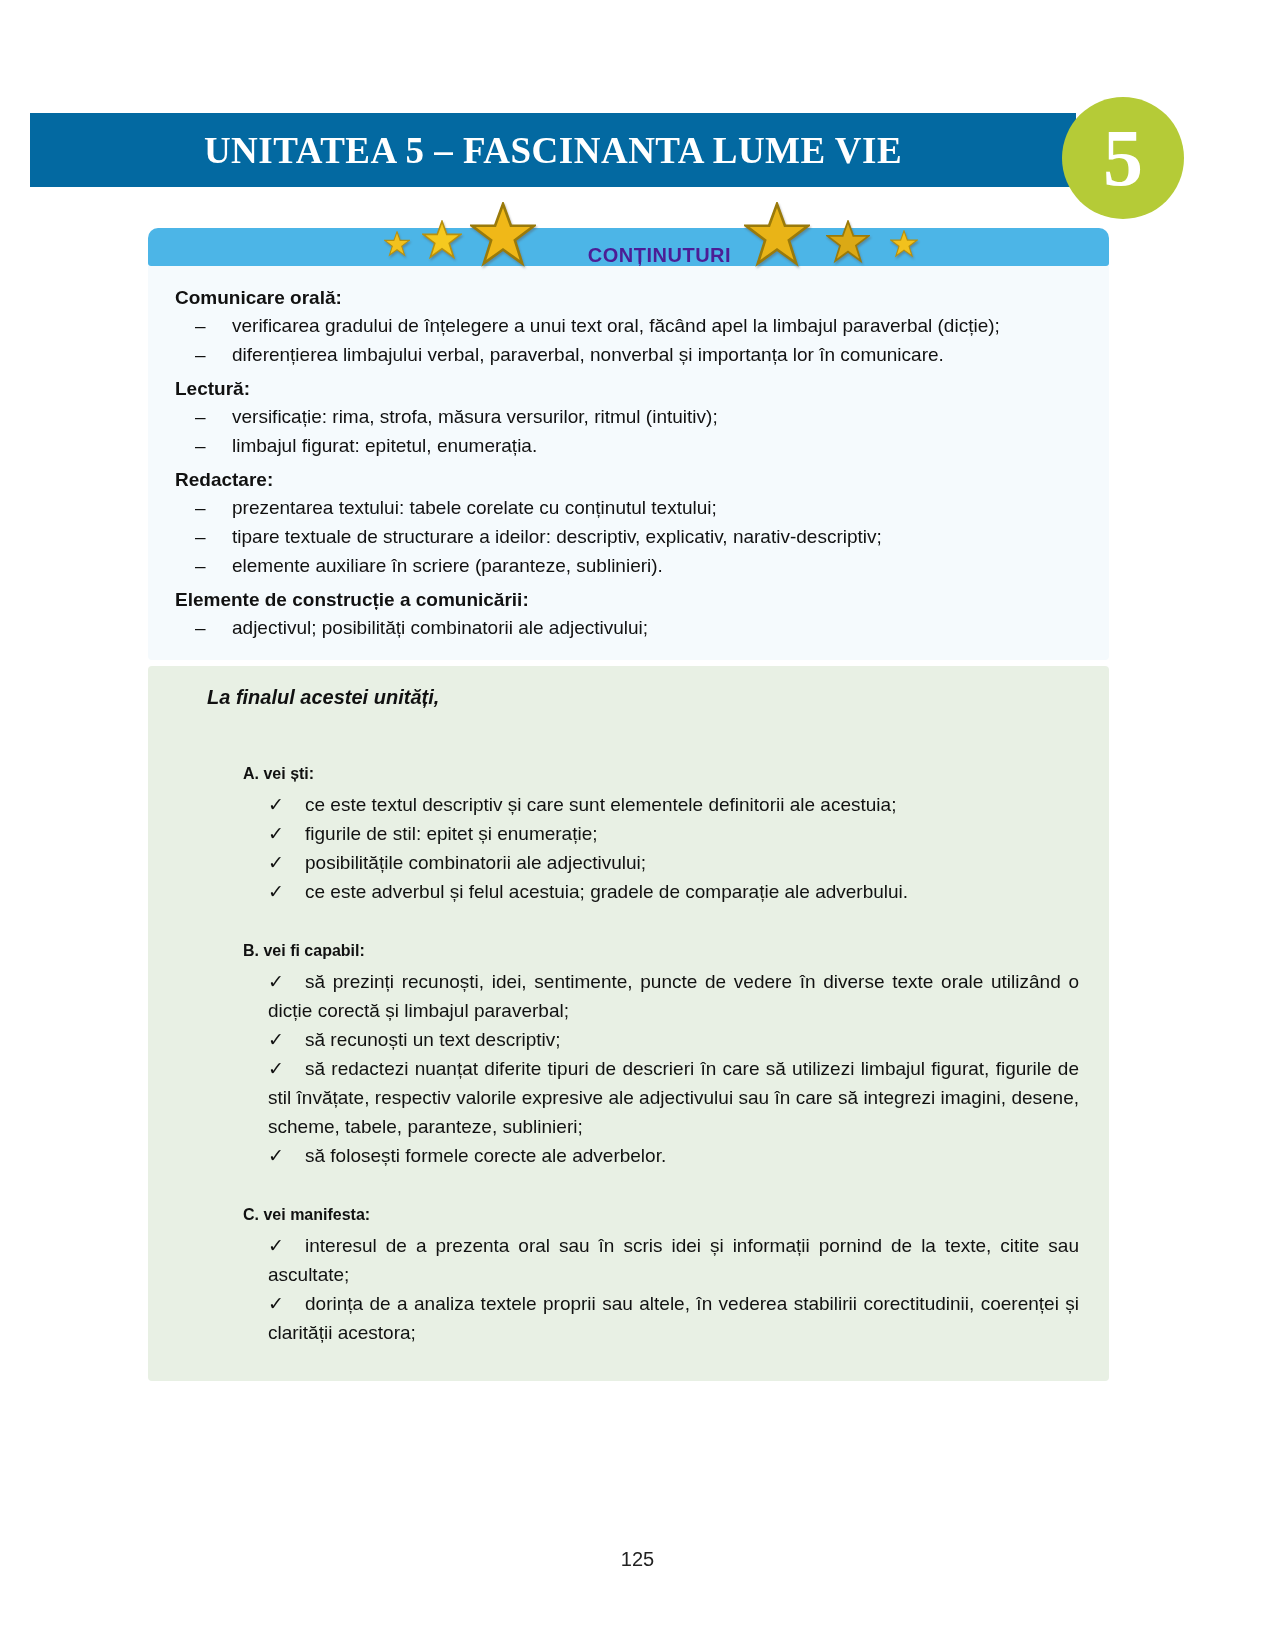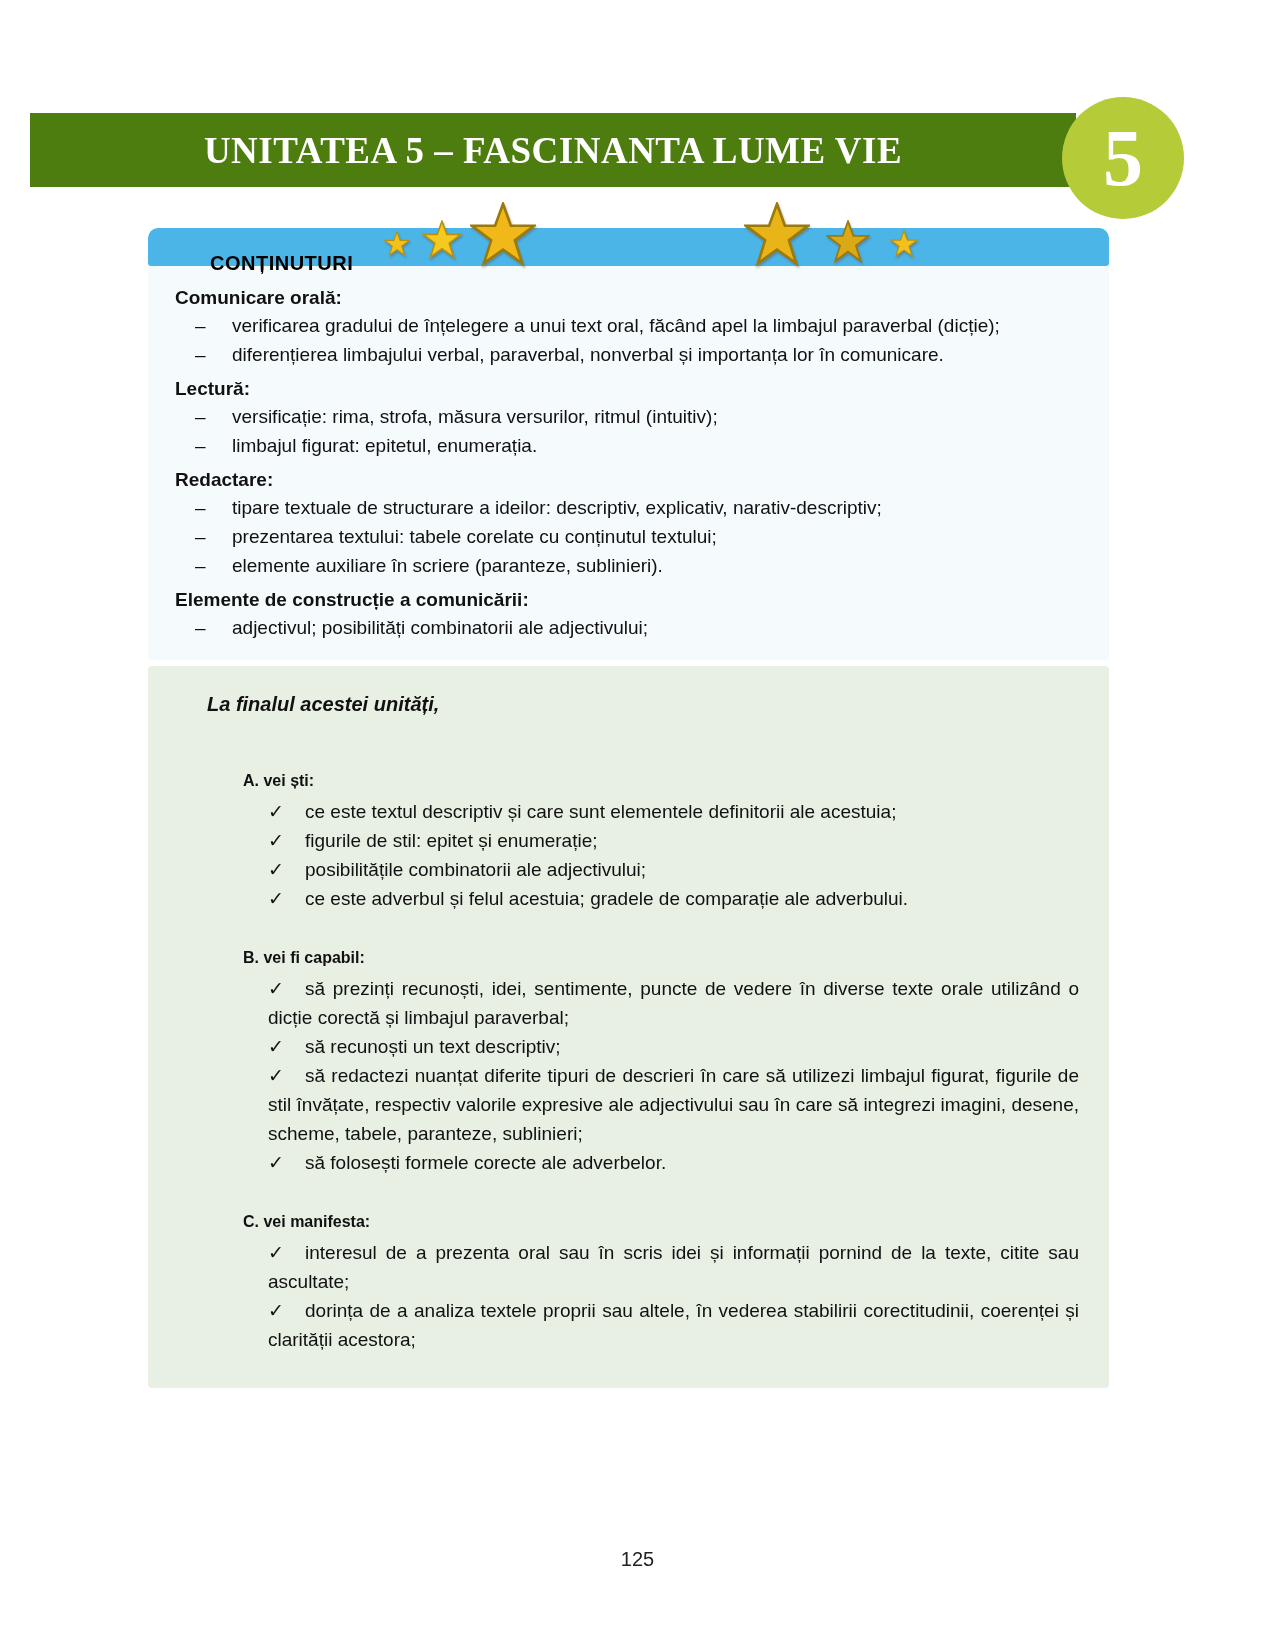--- a/index.html
+++ b/index.html
@@ -6,55 +6,55 @@
   body {
     width:1275px; height:1650px; background:#ffffff;
     font-family:"Liberation Sans","DejaVu Sans",sans-serif;
     color:#111; -webkit-font-smoothing:antialiased;
   }
   .page { position:relative; width:1275px; height:1650px; overflow:hidden; background:#fff; }
 
   
   .banner {
     position:absolute; left:30px; top:113px; width:1046px; height:74px;
-    background:#4d7c0f; display:flex; align-items:center; justify-content:center;
+    background:#0369a1; display:flex; align-items:center; justify-content:center;
   }
   .banner .title {
     font-family:"Liberation Serif","DejaVu Serif",serif;
     font-weight:bold; color:#ffffff; font-size:37px; letter-spacing:0.5px; white-space:nowrap;
   }
   .unit-circle {
     position:absolute; left:1062px; top:97px; width:122px; height:122px;
     border-radius:50%; background:#b5cb37; color:#fff;
     display:flex; align-items:center; justify-content:center;
     font-family:"Liberation Serif","DejaVu Serif",serif; font-size:80px; font-weight:bold;
   }
 
   
   .content { position:absolute; left:148px; top:228px; width:961px; }
 
   .cbar { position:relative; height:38px; background:#4cb5e7; border-radius:10px 10px 3px 3px; }
   .cbar .label {
-    position:absolute; left:0; right:0; top:16px; line-height:38px; text-align:left;
-    color:#000000; font-weight:bold; font-size:20px; letter-spacing:0.5px; text-indent:62px;
+    position:absolute; left:0; right:0; top:8px; line-height:38px; text-align:center;
+    color:#4c1d95; font-weight:bold; font-size:20px; letter-spacing:0.5px; text-indent:62px;
   }
   .star { position:absolute; filter:drop-shadow(1px 2px 1px rgba(90,90,90,.45)); }
   .star svg { display:block; }
 
   .panel-light {
     background:#f5fafd; padding:12px 30px 18px 27px; border-radius:0 0 4px 4px;
   }
   .shead { font-size:19px; font-weight:bold; margin:9px 0 2px 0; }
   .li {
     padding-left:20px; font-size:19px; line-height:29px; text-align:justify;
   }
   .mk { display:inline-block; min-width:37px; font-weight:normal; }
 
   .panel-green {
-    background:#e8f0e4; margin-top:6px; padding:27px 30px 34px 59px; border-radius:4px;
+    background:#e8f0e4; margin-top:6px; padding:20px 30px 34px 59px; border-radius:4px;
   }
   .intro { font-weight:bold; font-style:italic; font-size:20px; margin:0 0 50px 0; }
   .group { margin-left:36px; margin-bottom:30px; }
   .group:last-child { margin-bottom:0; }
   .glabel { font-weight:bold; font-size:16px; line-height:29px; margin:0 0 2px 0; }
   .group .li { padding-left:25px; }
 
   .pageno {
     position:absolute; top:1548px; left:0; width:1275px; text-align:center;
     font-size:20px; color:#222;
@@ -119,22 +119,22 @@
       </div>
 
       <div class="section">
         <div class="shead">Lectură:</div>
         <div class="li"><span class="mk">–</span><span>versificație: rima, strofa, măsura versurilor, ritmul (intuitiv);</span></div>
         <div class="li"><span class="mk">–</span><span>limbajul figurat: epitetul, enumerația.</span></div>
       </div>
 
       <div class="section">
         <div class="shead">Redactare:</div>
+        <div class="li"><span class="mk">–</span><span>prezentarea textului: tabele corelate cu conținutul textului;</span></div>
         <div class="li"><span class="mk">–</span><span>tipare textuale de structurare a ideilor: descriptiv, explicativ, narativ-descriptiv;</span></div>
-        <div class="li"><span class="mk">–</span><span>prezentarea textului: tabele corelate cu conținutul textului;</span></div>
         <div class="li"><span class="mk">–</span><span>elemente auxiliare în scriere (paranteze, sublinieri).</span></div>
       </div>
 
       <div class="section">
         <div class="shead">Elemente de construcție a comunicării:</div>
         <div class="li"><span class="mk">–</span><span>adjectivul; posibilități combinatorii ale adjectivului;</span></div>
       </div>
 
     </div>
 

